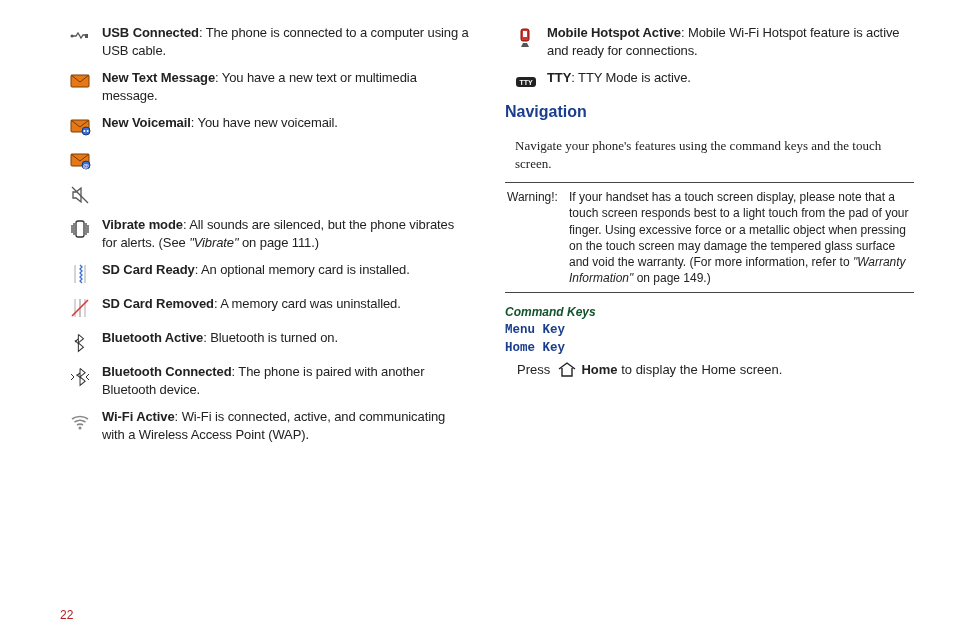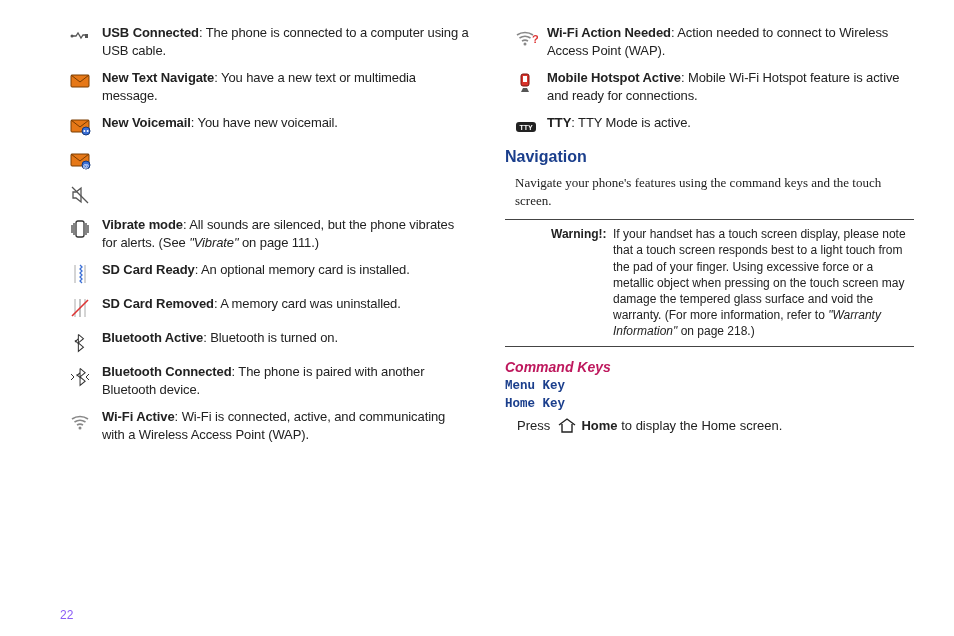--- a/index.html
+++ b/index.html
@@ -43,70 +43,69 @@
     font-size: 13px;
     line-height: 1.35;
     letter-spacing: -0.1px;
   }
   .b { font-weight: 700; }
   .it { font-style: italic; }
   .nav-head {
     font-size: 16px;
     font-weight: 700;
     color: #1a3e8c;
-    margin: 8px 0 8px 0;
+    margin: 8px 0 16px 0;
   }
   .nav-text {
     font-size: 13px;
     line-height: 1.35;
     margin: 0 0 10px 10px;
     font-family: Liberation Serif, serif;
   }
   .warn-box {
     border-top: 1px solid #444;
     border-bottom: 1px solid #444;
     padding: 6px 0 6px 0;
     margin: 6px 0 12px 0;
     font-size: 12px;
     line-height: 1.35;
     display: flex;
   }
   .warn-label {
-    font-weight: 700;
+    font-weight: 400;
     width: 62px;
     min-width: 62px;
     padding-left: 2px;
-    margin-left: 44px;
   }
   .warn-body { flex: 1; padding-right: 4px; }
   .sub-head {
     font-style: italic;
     font-weight: 700;
-    color: #be185d;
-    font-size: 14px;
+    color: #14532d;
+    font-size: 12px;
     margin: 6px 0 4px 0;
   }
   .sub-sub {
     font-weight: 700;
     color: #1a3e8c;
     font-size: 12.5px;
     margin: 4px 0 4px 0;
     font-family: Liberation Mono, monospace;
   }
   .body-line {
     font-size: 13px;
     line-height: 1.35;
     margin: 2px 0 8px 12px;
   }
   .page-num {
     position: absolute;
     left: 60px;
     bottom: 14px;
     font-size: 12px;
-    color: #8b5cf6;
+    color: #b91c1c;
   }
   svg { display: block; }
   .kicon {
     display: inline-block;
     vertical-align: -3px;
     margin: 0 2px;
   }
 </style>
 </head>
 <body>
@@ -204,21 +203,21 @@
           </svg>
         </div>
         <div class="text-cell"><span class="b">USB Connected</span>: The phone is connected to a computer using a USB cable.</div>
       </div>
       <div class="row">
         <div class="icon-cell">
           <svg width="24" height="22">
             <use href="#ic-envelope"></use>
           </svg>
         </div>
-        <div class="text-cell"><span class="b">New Text Navigate</span>: You have a new text or multimedia message.</div>
+        <div class="text-cell"><span class="b">New Text Message</span>: You have a new text or multimedia message.</div>
       </div>
       <div class="row">
         <div class="icon-cell">
           <svg width="24" height="22">
             <use href="#ic-env-tape"></use>
           </svg>
         </div>
         <div class="text-cell"><span class="b">New Voicemail</span>: You have new voicemail.</div>
       </div>
       <div class="row">
@@ -280,28 +279,20 @@
           <svg width="24" height="22">
             <use href="#ic-wifi"></use>
           </svg>
         </div>
         <div class="text-cell"><span class="b">Wi-Fi Active</span>: Wi-Fi is connected, active, and communicating with a Wireless Access Point (WAP).</div>
       </div>
     </div>
 
   <div class="col">
     <div id="right-icons">
-        <div class="row">
-          <div class="icon-cell">
-            <svg width="24" height="22">
-              <use href="#ic-wifi-q"></use>
-            </svg>
-          </div>
-          <div class="text-cell"><span class="b">Wi-Fi Action Needed</span>: Action needed to connect to Wireless Access Point (WAP).</div>
-        </div>
         <div class="row">
           <div class="icon-cell">
             <svg width="24" height="22">
               <use href="#ic-hotspot"></use>
             </svg>
           </div>
           <div class="text-cell"><span class="b">Mobile Hotspot Active</span>: Mobile Wi-Fi Hotspot feature is active and ready for connections.</div>
         </div>
         <div class="row">
           <div class="icon-cell">
@@ -312,21 +303,21 @@
           <div class="text-cell"><span class="b">TTY</span>: TTY Mode is active.</div>
         </div>
       </div>
 
     <div class="nav-head">Navigation</div>
     <div class="nav-text">Navigate your phone's features using the command keys and the touch screen.</div>
 
     <div class="warn-box">
       <div class="warn-label">Warning!:</div>
       <div class="warn-body">
-        <span>If your handset has a touch screen display, please note that a touch screen responds best to a light touch from the pad of your finger. Using excessive force or a metallic object when pressing on the touch screen may damage the tempered glass surface and void the warranty. (For more information, refer to </span><span class="it">"Warranty Information"</span><span> on page 218.)</span>
+        <span>If your handset has a touch screen display, please note that a touch screen responds best to a light touch from the pad of your finger. Using excessive force or a metallic object when pressing on the touch screen may damage the tempered glass surface and void the warranty. (For more information, refer to </span><span class="it">"Warranty Information"</span><span> on page 149.)</span>
       </div>
     </div>
 
     <div class="sub-head">Command Keys</div>
 
     <div class="sub-sub">Menu Key</div>
 
     <div class="sub-sub">Home Key</div>
     <div class="body-line">
       <span>Press </span><span class="kicon"><svg width="20" height="18">

